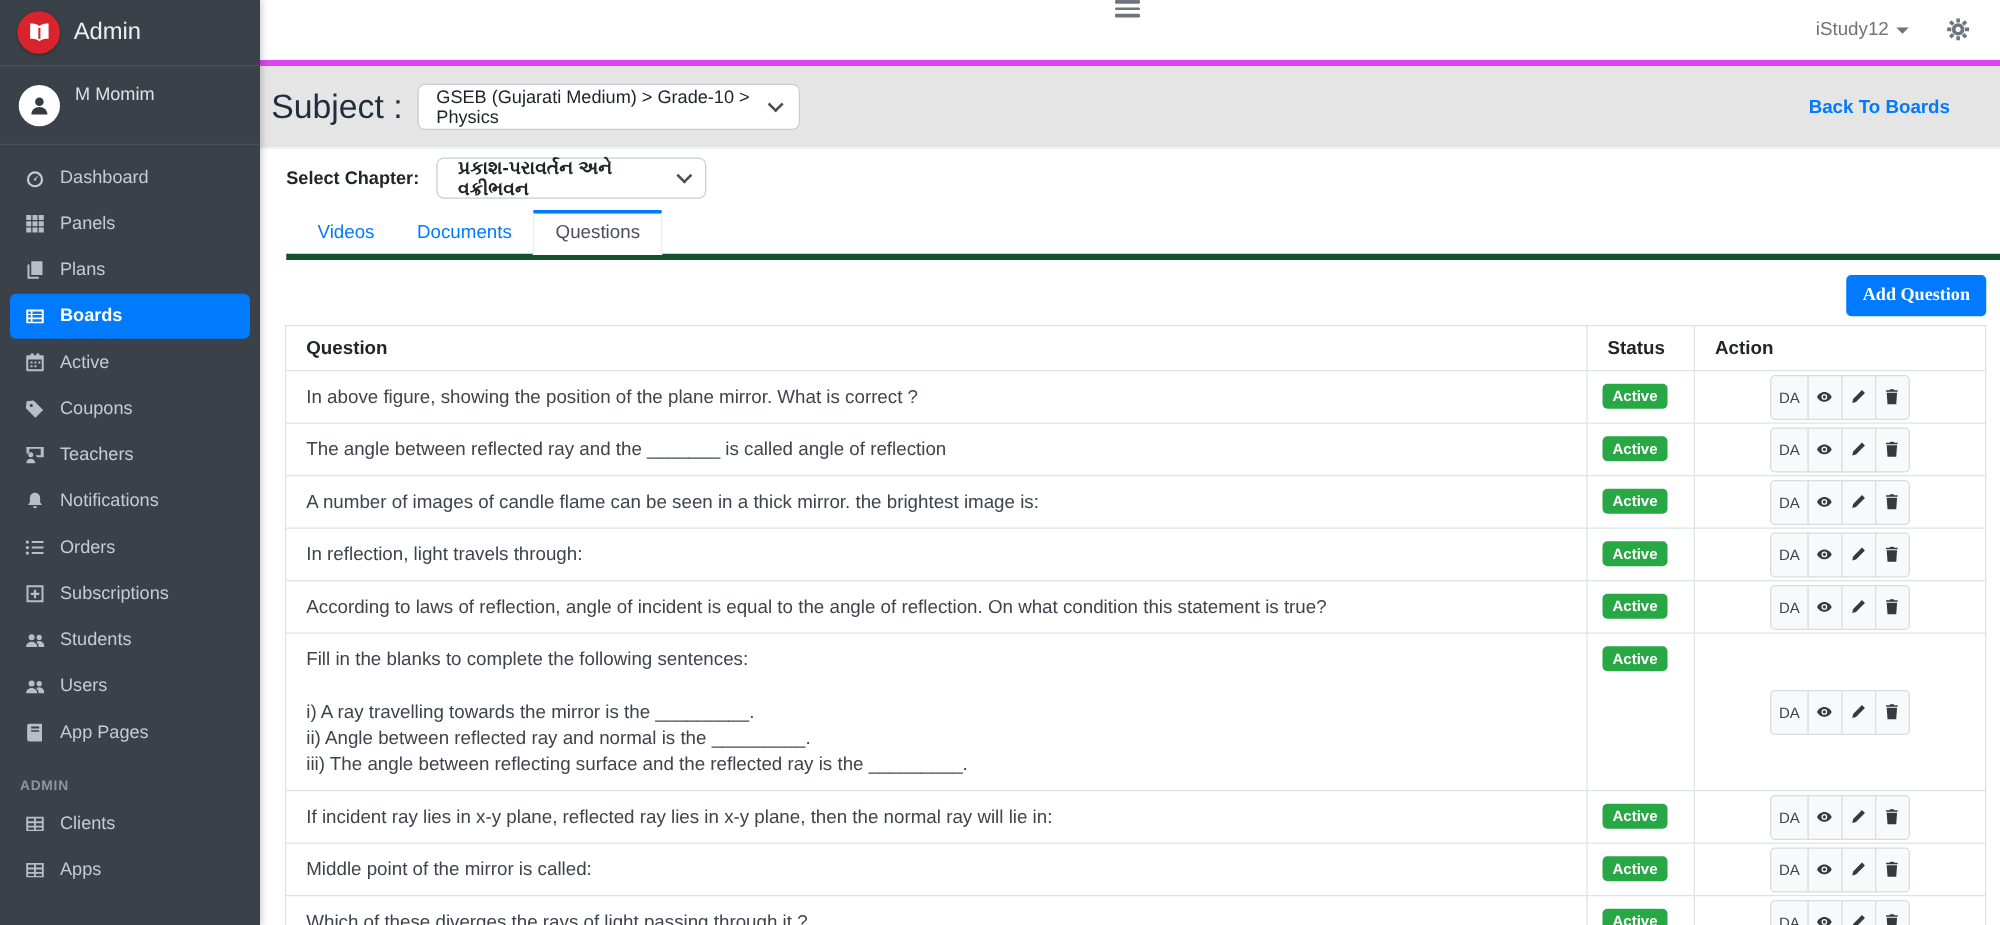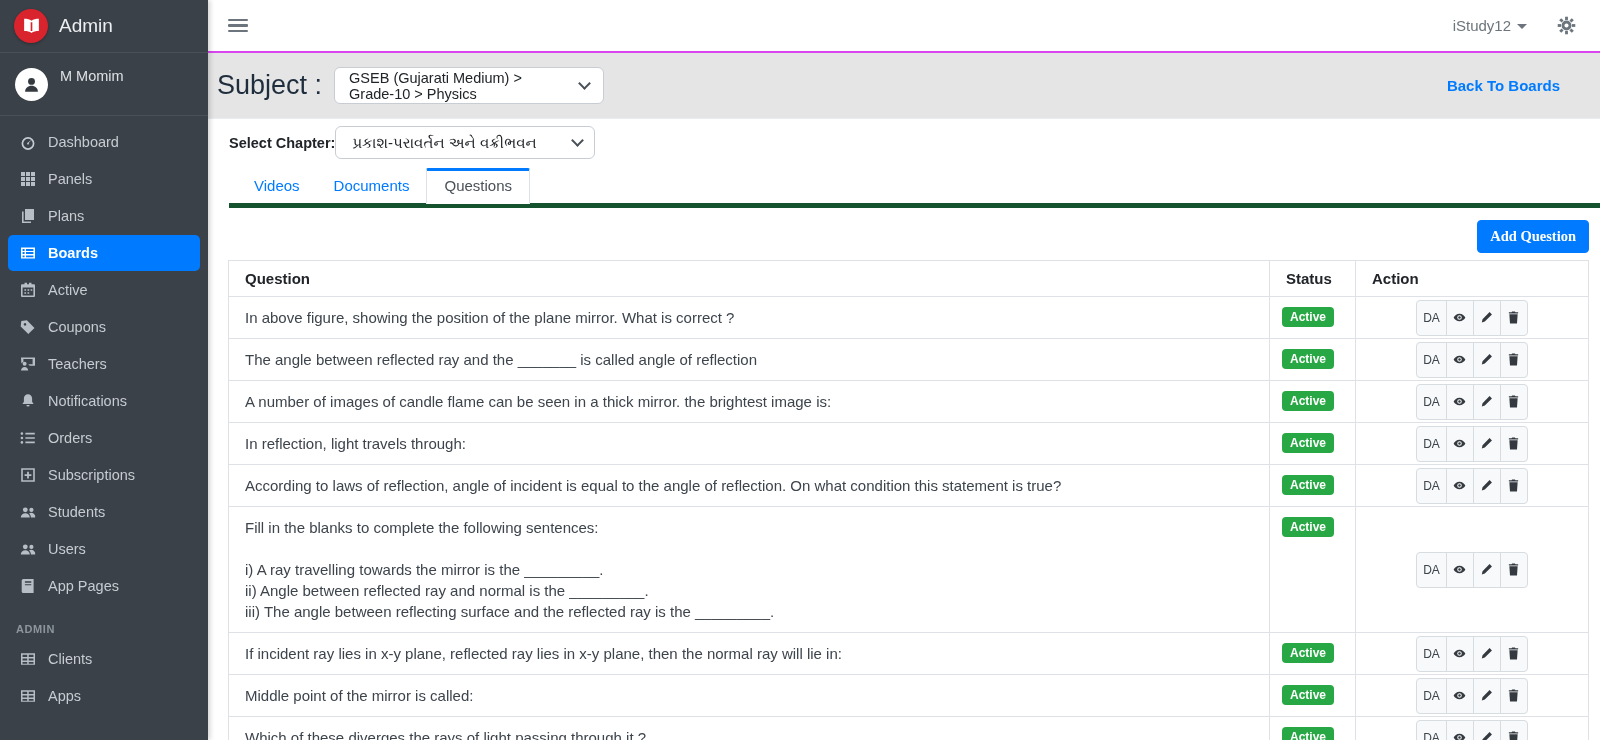--- a/index.html
+++ b/index.html
@@ -19,43 +19,43 @@
   .nav { padding:8px 8px 0 8px; list-style:none; }
   .nav-item { display:flex; align-items:center; height:36px; padding:0 8px; border-radius:5px; cursor:pointer; color:#c6ccd2; font-size:14.5px; margin-bottom:1px; }
   .nav-item .ic { width:23px; display:flex; justify-content:center; margin-right:9px; }
   .nav-item .ic svg { width:16px; height:16px; fill:#b7bec5; }
   .nav-item.active { background:#007bff; color:#fff; font-weight:600; }
   .nav-item.active .ic svg { fill:#fff; }
   .nav-section { font-size:11px; font-weight:700; letter-spacing:.6px; color:#8d959d; padding:18px 16px 6px 16px; }
 
   
   .main { flex:1; display:flex; flex-direction:column; min-width:0; }
-  .navbar { height:53px; background:#fff; border-bottom:2px solid #d946ef; display:flex; align-items:center; padding:0 24px 0 20px; flex-shrink:0; }
+  .navbar { height:53px; background:#fff; border-bottom:5px solid #d946ef; display:flex; align-items:center; padding:0 24px 0 20px; flex-shrink:0;flex-direction:column; }
   .hamburger { width:20px; display:flex; flex-direction:column; gap:3px; cursor:pointer; }
   .hamburger span { height:2.5px; background:#6c757d; border-radius:1px; }
   .nav-right { margin-left:auto; display:flex; align-items:center; gap:30px; }
   .account { display:flex; align-items:center; gap:6px; color:#6c757d; font-size:15px; cursor:pointer; }
   .caret { width:0; height:0; border-left:5px solid transparent; border-right:5px solid transparent; border-top:5px solid #6c757d; margin-top:2px; }
   .gear { cursor:pointer; display:flex; }
   .gear svg { width:19px; height:19px; }
   .gear line { stroke:#6c757d; } .gear circle.body { fill:#6c757d; }
 
   
   .subject-bar { display:flex; align-items:center; padding:14px 40px 14px 9px; background:#e5e5e5; }
   .subject-label { font-size:27px; font-weight:500; color:#1f2d3d; }
   .select { background:#fff; border:1px solid #c8cdd3; border-radius:6px; display:flex; align-items:center; cursor:pointer; position:relative; }
   .select .chev { width:9px; height:9px; border-right:2px solid #495057; border-bottom:2px solid #495057; transform:rotate(45deg); position:absolute; right:14px; top:11px; }
-  .subject-select { margin-left:12px; width:270px; height:37px; padding:0 34px 0 14px; font-size:14.5px; }
+  .subject-select { margin-left:12px; width:306px; height:37px; padding:0 34px 0 14px; font-size:14.5px; }
   .back-link { margin-left:auto; color:#007bff; font-weight:700; font-size:15px; cursor:pointer; }
 
   
   .card { background:#fff; flex:1; border-top:1px solid #e9edf0; display:flex; flex-direction:column; }
   .chapter-row { display:flex; align-items:center; padding:7px 0 0 21px; }
   .chapter-label { font-size:14.5px; font-weight:700; color:#212529; }
-  .chapter-select { width:260px; height:33px; padding:0 30px 0 16px; font-size:15px; }
+  .chapter-select { margin-left:14px; width:216px; height:33px; padding:0 30px 0 16px; font-size:15px;font-weight:bold; }
   .chapter-select .chev { top:9px; right:12px; }
   .tabs { display:flex; border-bottom:5px solid #14532d; margin-top:9px; padding-left:8px;margin-left:21px; }
   .tab { padding:9px 17px; font-size:15px; color:#007bff; cursor:pointer; }
   .tab.active { color:#495057; background:#fff; border:1px solid #dee2e6; border-top:3px solid #007bff; border-bottom:1px solid #fff; margin-bottom:-1px; padding-top:6px; border-radius:2px 2px 0 0; }
 
   .content { padding:10px 11px 0 20px; flex:1; }
   .btn-row { display:flex; justify-content:flex-end; margin:2px 0 7px 0; }
   .btn-primary { background:#007bff; color:#fff; border:1px solid #007bff; border-radius:4px; font-size:14.5px; font-weight:600; padding:7px 12px; cursor:pointer; font-family:Liberation Serif, serif; }
 
   

